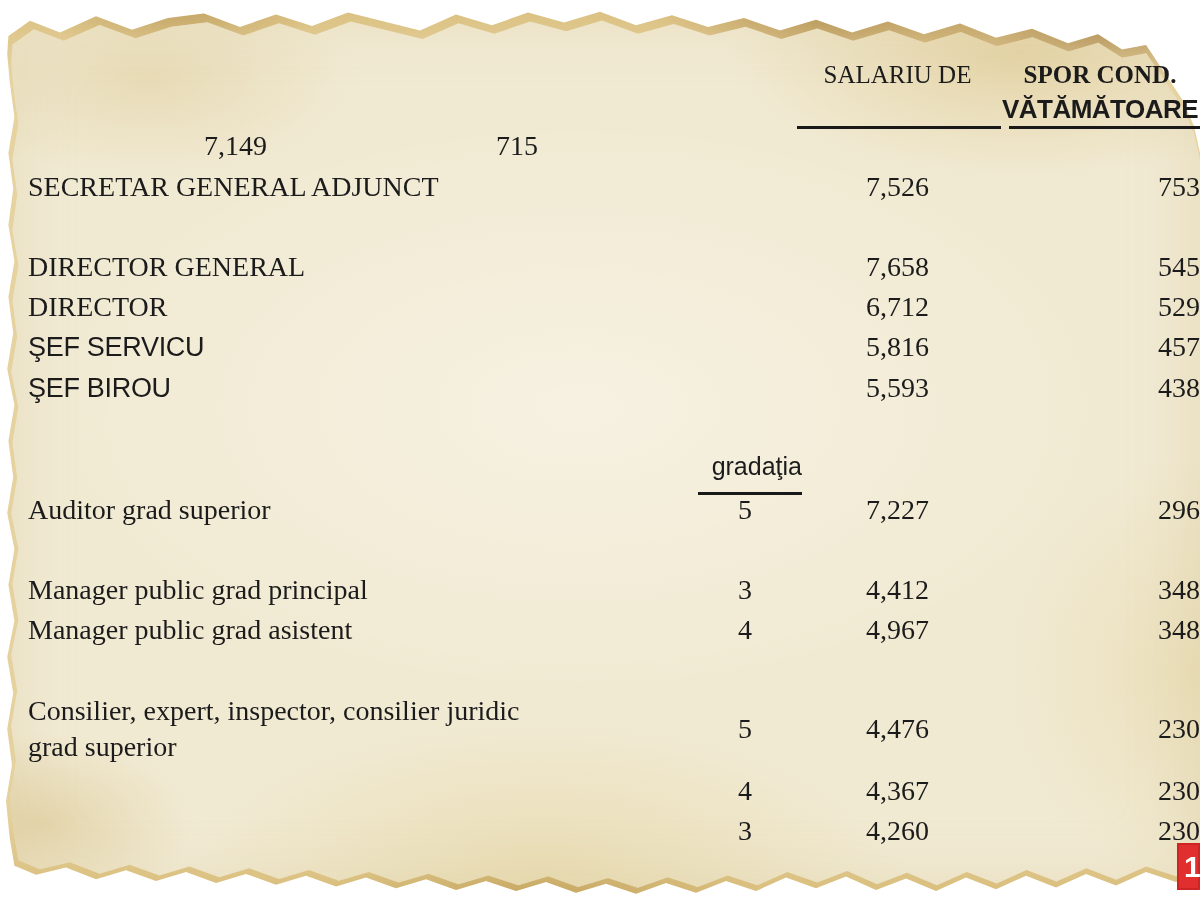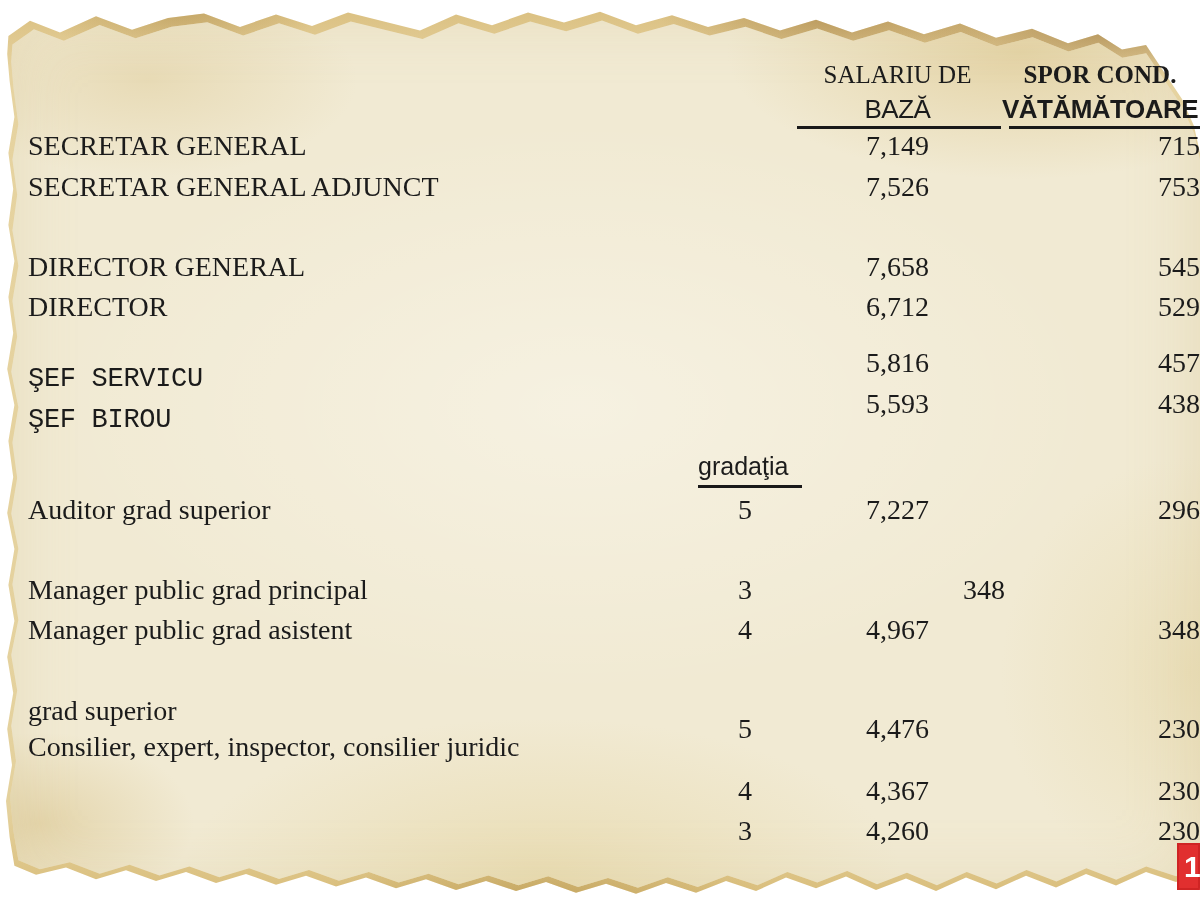--- a/index.html
+++ b/index.html
@@ -36,64 +36,62 @@
   }
   .col-head .l1 { font-size:25px; }
   .col-head .l2 { font-family:"Liberation Sans", sans-serif; font-size:26px; letter-spacing:-0.5px; }
   .head-sal  { left:780px; top:57px; width:235px; }
   .head-spor { left:1000px; top:57px; width:200px;font-weight:bold; }
   .rule { position:absolute; height:3px; background:#191919; }
   .rule-sal  { left:797px; top:126px; width:204px; }
   .rule-spor { left:1009px; top:126px; width:191px; }
   .grad-head {
     position:absolute; left:698px; top:451px; width:104px;
-    font-family:"Liberation Sans", sans-serif; font-size:25px; text-align:left;
-    line-height:31px; padding-bottom:3px; border-bottom:3px solid #191919;
+    font-family:"Liberation Sans", sans-serif; font-size:25px; text-align:right;
+    line-height:31px; padding-bottom:10px; border-bottom:3px solid #191919;
   }
   .row {
     position:absolute; left:28px; width:1172px; display:flex; align-items:center;
     font-size:28px; line-height:36px;
   }
   .c-label { width:662px; }
   .c-grad  { width:110px; text-align:center; }
   .c-sal   { width:195px; text-align:center; }
   .c-spor  { width:205px; text-align:right; }
-  .row .sans-label { font-family:Liberation Mono, monospace; font-size:27px; letter-spacing:-0.3px;margin-top:32px; }
+  .row .sans-label { font-family:Liberation Sans, sans-serif; font-size:27px; letter-spacing:-0.3px; }
   
   .page-badge {
     position:absolute; right:0; top:843px; width:23px; height:47px;
     background:#e12f2f; box-shadow: inset 0 0 0 2px #cf2424;
     display:flex; align-items:center; justify-content:flex-start;
     padding-left:7px; box-sizing:border-box; overflow:hidden;
     color:#ffffff; font-family:"Liberation Sans", sans-serif;
     font-size:30px; font-weight:bold; z-index:5;
   }
 </style>
 </head>
 <body>
 
 <div class="stage">
   <div class="paper-outer"></div>
   <div class="paper-inner"></div>
 
   <div class="col-head head-sal">
     <div class="l1">SALARIU DE</div>
-    <div class="l2">BAZĂ</div>
   </div>
   <div class="col-head head-spor">
     <div class="l1">SPOR COND.</div>
     <div class="l2">VĂTĂMĂTOARE</div>
   </div>
   <div class="rule rule-sal"></div>
   <div class="rule rule-spor"></div>
 
   <div class="grad-head">gradaţia</div>
 
   <div class="row" style="top:128px">
-    <span class="c-label">SECRETAR GENERAL</span>
     <span class="c-grad"></span>
     <span class="c-sal">7,149</span>
     <span class="c-spor">715</span>
   </div>
   <div class="row" style="top:169px">
     <span class="c-label">SECRETAR GENERAL ADJUNCT</span>
     <span class="c-grad"></span>
     <span class="c-sal">7,526</span>
     <span class="c-spor">753</span>
   </div>
@@ -123,32 +121,33 @@
   </div>
   <div class="row" style="top:492px">
     <span class="c-label">Auditor grad superior</span>
     <span class="c-grad">5</span>
     <span class="c-sal">7,227</span>
     <span class="c-spor">296</span>
   </div>
   <div class="row" style="top:572px">
     <span class="c-label">Manager public grad principal</span>
     <span class="c-grad">3</span>
+    <span class="c-sal">4,412</span>
     <span class="c-spor">348</span>
   </div>
   <div class="row" style="top:612px">
     <span class="c-label">Manager public grad asistent</span>
     <span class="c-grad">4</span>
     <span class="c-sal">4,967</span>
     <span class="c-spor">348</span>
   </div>
   <div class="row" style="top:693px">
     <span class="c-label">
+      <div>Consilier, expert, inspector, consilier juridic</div>
       <div>grad superior</div>
-      <div>Consilier, expert, inspector, consilier juridic</div>
     </span>
     <span class="c-grad">5</span>
     <span class="c-sal">4,476</span>
     <span class="c-spor">230</span>
   </div>
   <div class="row" style="top:773px">
     <span class="c-label"></span>
     <span class="c-grad">4</span>
     <span class="c-sal">4,367</span>
     <span class="c-spor">230</span>

